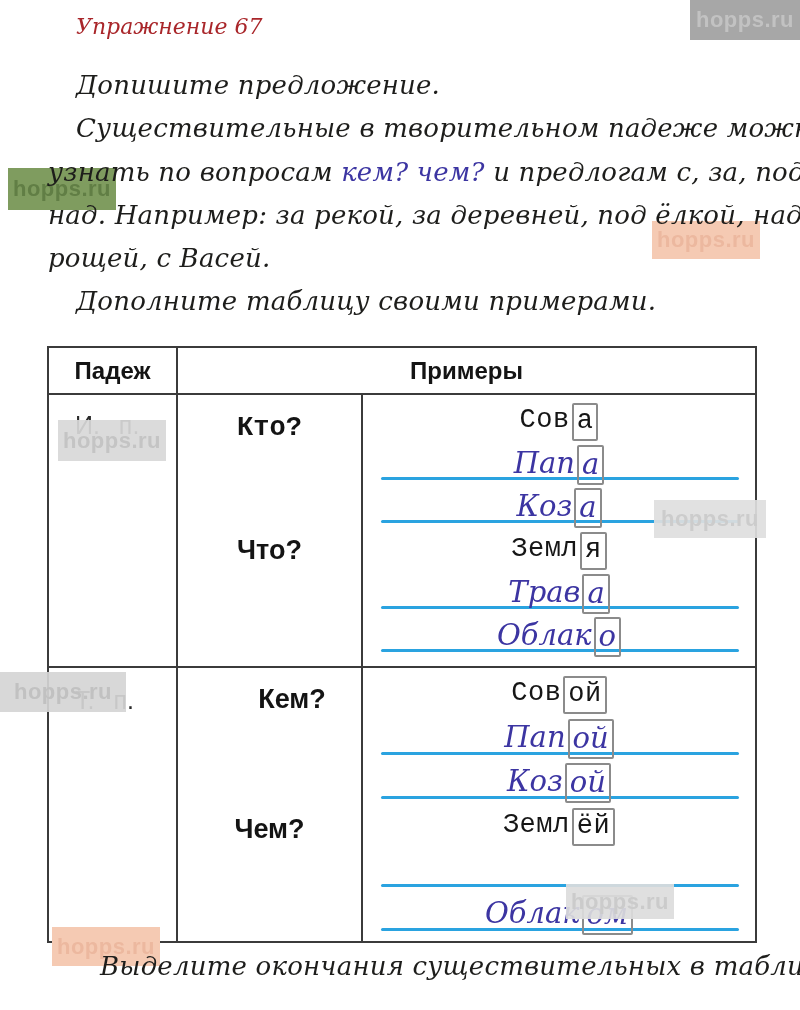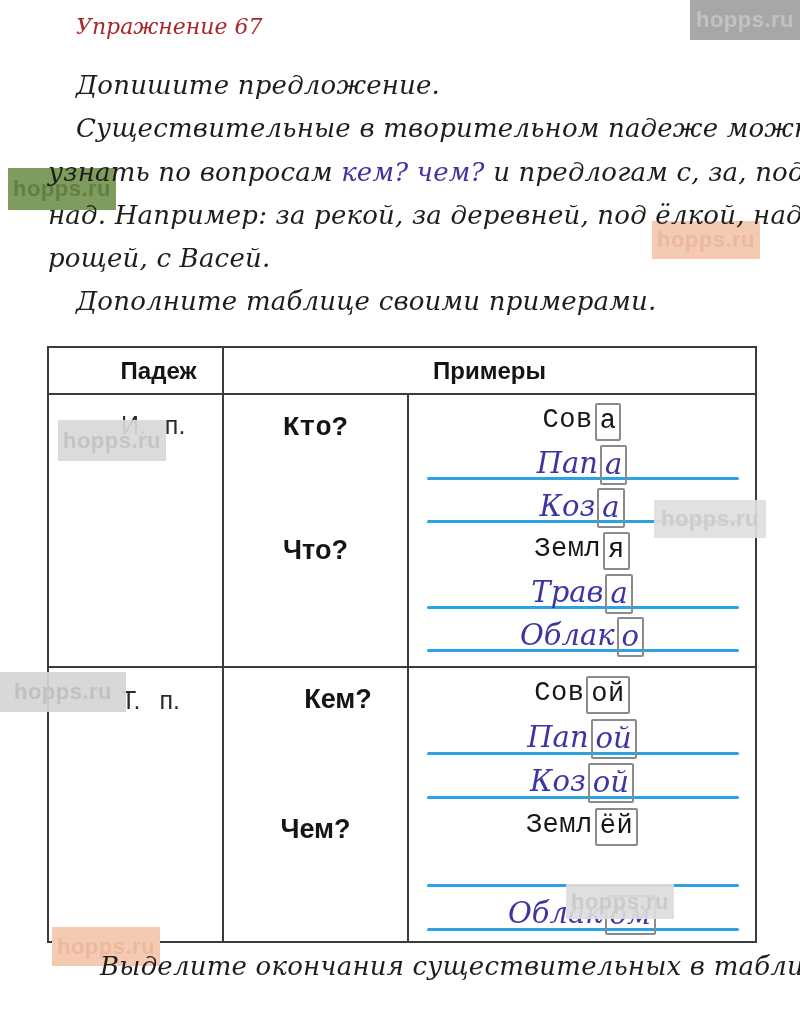--- a/index.html
+++ b/index.html
@@ -30,21 +30,21 @@
 
   
   .tbl {
     position:absolute; left:47px; top:346px; width:710px; height:597px;
     border:2px solid #3b3b3b; display:flex; flex-direction:column; z-index:0;
     background:transparent;
   }
   .hrow { display:flex; height:47px; border-bottom:2px solid #3b3b3b; }
   .brow1 { display:flex; height:273px; border-bottom:2px solid #3b3b3b; }
   .brow2 { display:flex; flex:1; }
-  .c1 { width:129px; border-right:2px solid #3b3b3b; position:relative;margin-left:46px; }
+  .c1 { width:129px; border-right:2px solid #3b3b3b; position:relative; }
   .c2 { width:185px; border-right:2px solid #3b3b3b; position:relative; }
   .c3 { flex:1; position:relative; }
   .hc {
     display:flex; align-items:center; justify-content:center;
     font-family:"Liberation Sans", sans-serif; font-weight:bold; font-size:24px;
     color:#141414;
   }
   .case-label {
     position:absolute; left:26px; font-family:"Liberation Sans", sans-serif;
     font-size:25px; color:#2a2a2a; word-spacing:12px; z-index:2; white-space:nowrap;
@@ -109,21 +109,21 @@
   <div class="wm wm-gray-tp">hopps.ru</div>
   <div class="wm wm-gray-obl">hopps.ru</div>
   <div class="wm wm-pink-bl">hopps.ru</div>
 
   <div class="title script">Упражнение 67</div>
   <div class="tline script l0">Допишите предложение.</div>
   <div class="tline script l1">Существительные в творительном падеже можно</div>
   <div class="tline script l2"><span>узнать по вопросам </span><span class="blue-q">кем? чем?</span><span> и предлогам с, за, под,</span></div>
   <div class="tline script l3">над. Например: за рекой, за деревней, под ёлкой, над</div>
   <div class="tline script l4">рощей, с Васей.</div>
-  <div class="tline script l5">Дополните таблице своими примерами.</div>
+  <div class="tline script l5">Дополните таблицу своими примерами.</div>
 
   <div class="tbl">
     <div class="hrow">
       <div class="hc c1">Падеж</div>
       <div class="hc c3">Примеры</div>
     </div>
 
     <div class="brow1">
       <div class="c1">
         <span class="case-label">И. п.</span>

